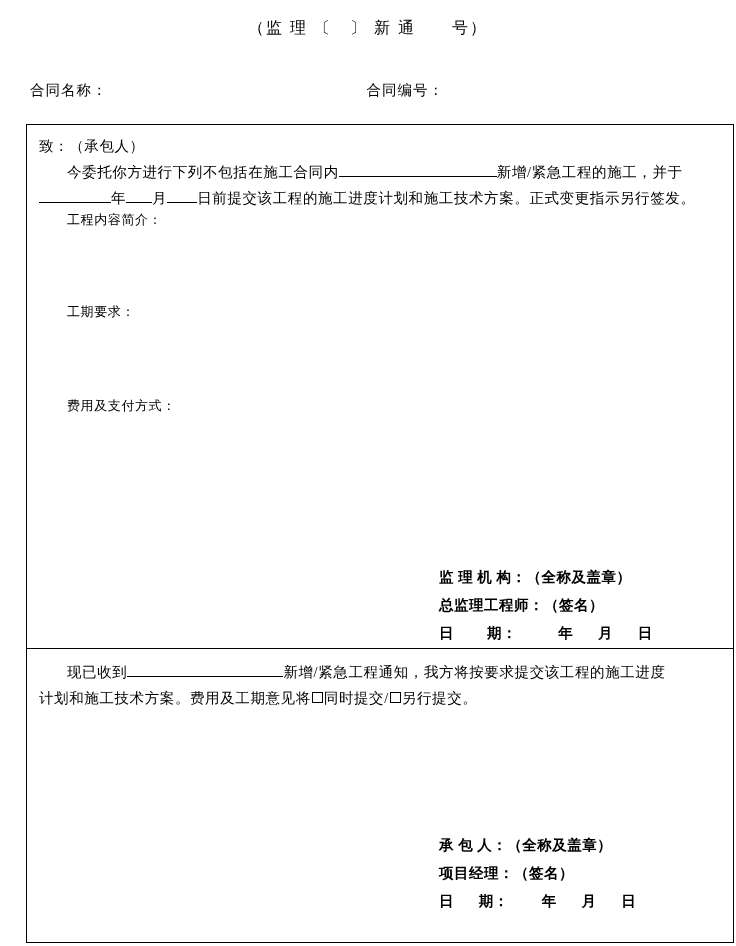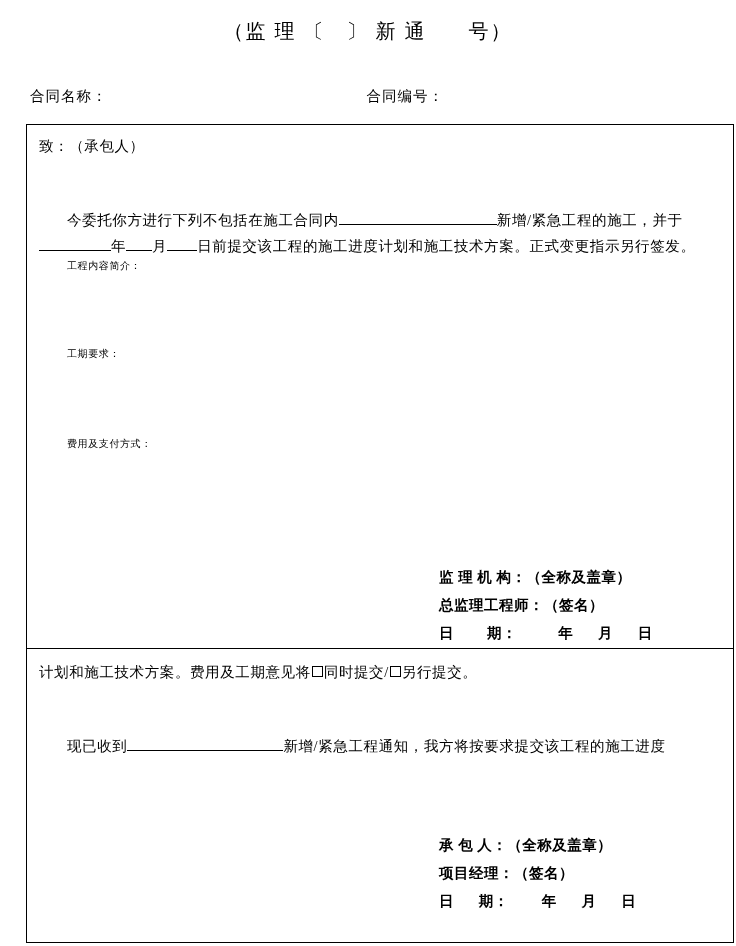--- a/index.html
+++ b/index.html
@@ -18,21 +18,21 @@
   .page {
     width: 736px;
     height: 946px;
     position: relative;
     box-sizing: border-box;
   }
 
   
   .doc-title {
     text-align: center;
-    font-size: 20px;
+    font-size: 16px;
     letter-spacing: 2px;
     padding-top: 18px;
     white-space: pre;
   }
 
   .contract-row {
     display: flex;
     align-items: baseline;
     font-size: 14.5px;
     margin-top: 42px;
@@ -69,36 +69,36 @@
     height: 293px;
     position: relative;
     padding: 10px 12px 0 12px;
   }
 
   .line {
     font-size: 14.5px;
     line-height: 26px;
     letter-spacing: 0.6px;
   }
-  .indent1 { text-indent: 28px; margin-top: 48px; }
+  .indent1 { text-indent: 28px; }
 
   .blank {
     display: inline-block;
     border-bottom: 1px solid #000000;
     height: 15px;
     vertical-align: baseline;
   }
   .blank-lg { width: 158px; }
   .blank-md { width: 72px; }
   .blank-sm { width: 30px; }
   .blank-xs { width: 26px; }
   .blank-recv { width: 156px; }
 
   .block-label {
-    font-size: 10px;
+    font-size: 13px;
     letter-spacing: 0.6px;
     padding-left: 28px;
   }
   .gap-a { height: 74px; }
   .gap-b { height: 76px; }
 
   
   .sign-block {
     position: absolute;
     left: 412px;
@@ -156,25 +156,25 @@
 
       <div class="sign-block sign-upper">
         <div class="sign-row">监 理 机 构：（全称及盖章）</div>
         <div class="sign-row">总监理工程师：（签名）</div>
         <div class="date-row">日        期：          年      月      日</div>
       </div>
     </div>
 
     <div class="section-lower">
 
+      <div class="line indent1">
+        <span>现已收到</span><span class="blank blank-recv"></span><span>新增/紧急工程通知，我方将按要求提交该工程的施工进度</span>
+      </div>
       <div class="line">
         <span>计划和施工技术方案。费用及工期意见将</span><span class="checkbox"></span><span>同时提交/</span><span class="checkbox"></span><span>另行提交。</span>
-      </div>
-      <div class="line indent1">
-        <span>现已收到</span><span class="blank blank-recv"></span><span>新增/紧急工程通知，我方将按要求提交该工程的施工进度</span>
       </div>
 
       <div class="sign-block sign-lower">
         <div class="sign-row">承 包 人：（全称及盖章）</div>
         <div class="sign-row">项目经理：（签名）</div>
         <div class="date-row">日      期：        年      月      日</div>
       </div>
     </div>
 
   </div>

